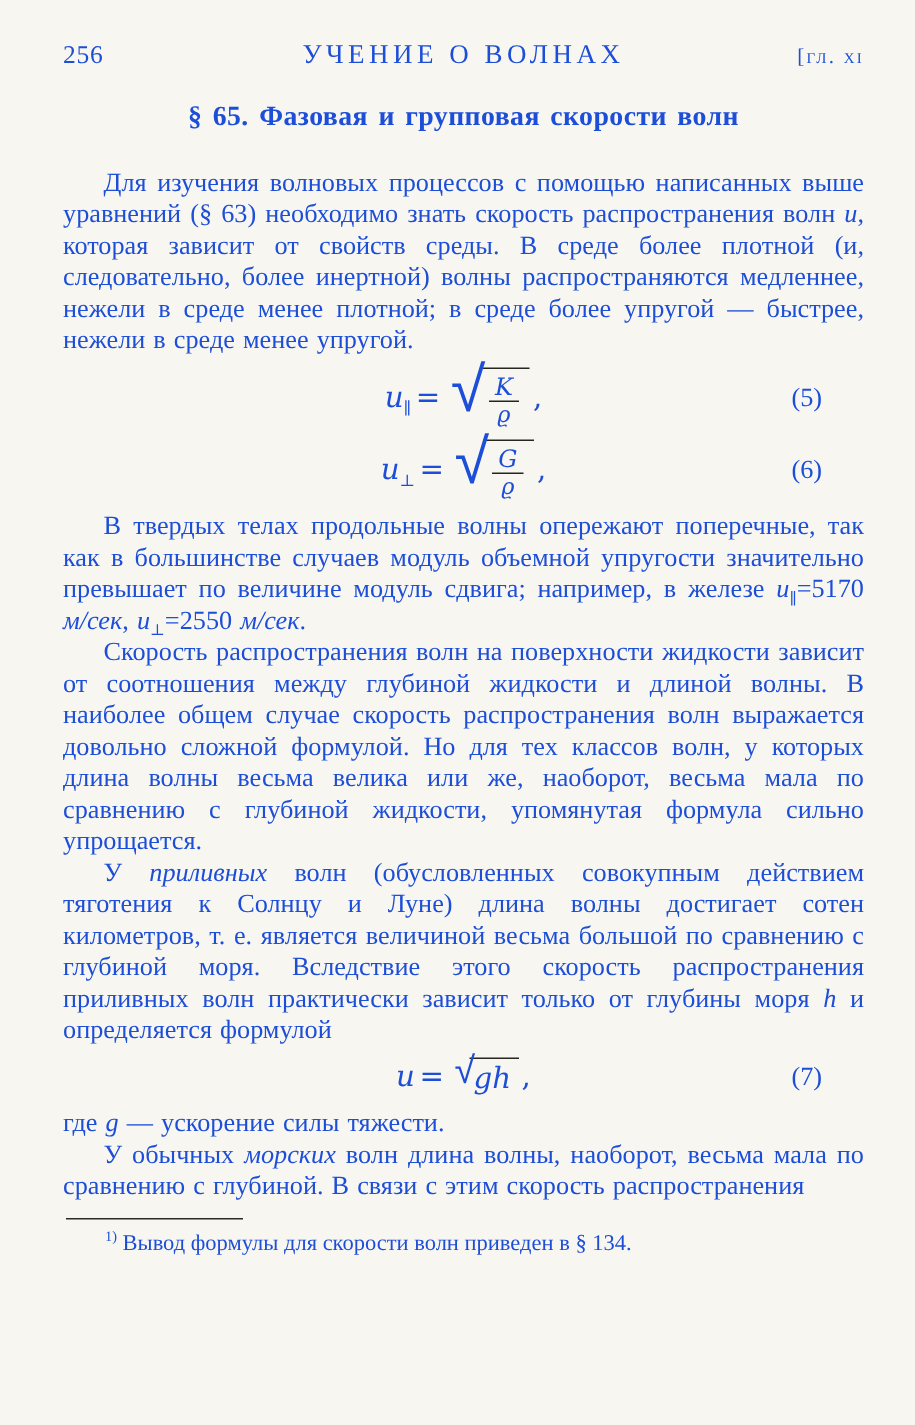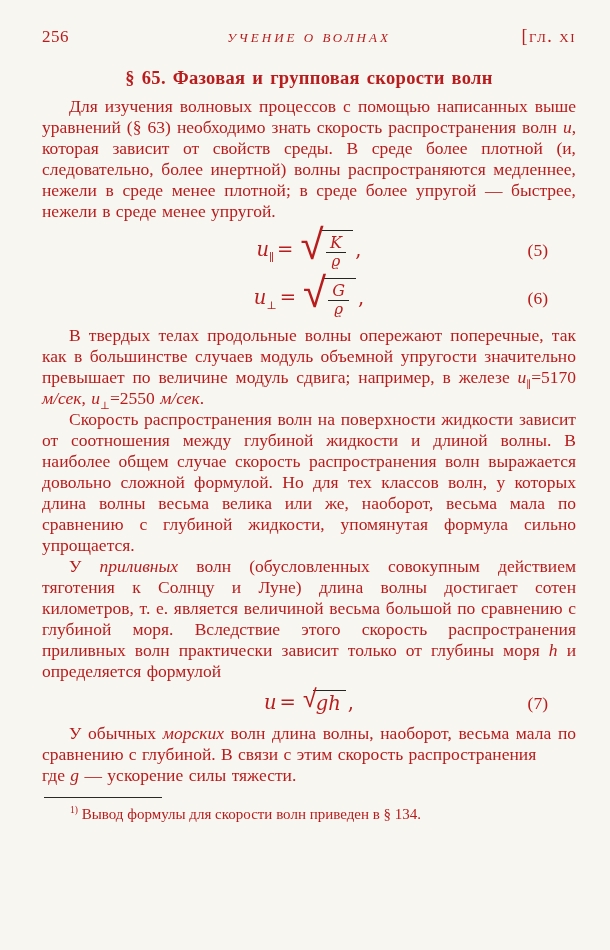--- a/index.html
+++ b/index.html
@@ -14,26 +14,26 @@
     color:#1e1d1a;
     padding:26px 34px 0 42px;
     overflow:hidden;
   }
   
   .page-header{
     display:grid;grid-template-columns:1fr auto 1fr;align-items:baseline;
     font-size:15px;
   }
   .page-number{font-size:17px;letter-spacing:0.5px;}
-  .running-title{text-align:center;font-size:13px;letter-spacing:3px;white-space:nowrap;font-style:italic;}
-  .chapter-ref{text-align:right;font-size:18px;letter-spacing:1.5px;font-variant:small-caps;}
+  .running-title{text-align:center;font-size:18px;letter-spacing:3px;white-space:nowrap;}
+  .chapter-ref{text-align:right;font-size:14px;letter-spacing:1.5px;font-variant:small-caps;}
   
   .section-heading{
     text-align:center;font-size:18.5px;font-weight:bold;
-    margin:21px 0 7px 0;letter-spacing:0.3px;word-spacing:2px;
+    margin:21px 0 22px 0;letter-spacing:0.3px;word-spacing:2px;
   }
   
   .para{
     margin:0;font-size:17.5px;line-height:21px;
     text-align:justify;word-spacing:1px;
   }
   .para.indent{text-indent:27px;}
   .it{font-style:italic;}
   .para sup{font-size:11px;line-height:0;}
   .para sub{font-size:10.5px;line-height:0;font-style:normal;}
@@ -77,21 +77,21 @@
     margin:11px 0 7px 2px;
   }
   .footnote-text{
     margin:0;font-size:15px;line-height:18px;text-indent:28px;text-align:justify;
   }
   .footnote-text sup{font-size:9.5px;line-height:0;}
 </style>
 </head>
 <body>
 
-<div class="page" style="background: rgb(247, 246, 241); color: #b91c1c;">
+<div class="page" style="background: rgb(247, 246, 241); color: #1d4ed8;">
   <div class="page-header">
     <span class="page-number">256</span>
     <span class="running-title">УЧЕНИЕ О ВОЛНАХ</span>
     <span class="chapter-ref">[гл. xi</span>
   </div>
 
   <h2 class="section-heading">§ 65. Фазовая и групповая скорости волн</h2>
 
   <div id="body-content">
       <p class="para indent"><span>Для изучения волновых процессов с помощью написанных выше уравнений (§ 63) необходимо знать скорость распространения волн </span><span class="it">u</span><span>, которая зависит от свойств среды. В среде более плотной (и, следовательно, более инертной) волны распространяются медленнее, нежели в среде менее плотной; в среде более упругой — быстрее, нежели в среде менее упругой.</span></p>
@@ -136,18 +136,18 @@
           <span class="sqrt small">
             <span class="sqrt-sign">√</span>
             <span class="radicand">
               <span class="it">gh</span>
             </span>
           </span>
           <span class="ftrail">,</span>
         </span>
         <span class="eq-number">(7)</span>
       </div>
+      <p class="para"><span>где </span><span class="it">g</span><span> — ускорение силы тяжести.</span></p>
       <p class="para indent"><span>У обычных </span><span class="it">морских</span><span> волн длина волны, наоборот, весьма мала по сравнению с глубиной. В связи с этим скорость распространения</span></p>
-      <p class="para"><span>где </span><span class="it">g</span><span> — ускорение силы тяжести.</span></p>
       <hr class="footnote-rule">
       <p class="footnote-text"><sup>1)</sup><span> Вывод формулы для скорости волн приведен в § 134.</span></p>
     </div>
 </div>
 
 </body></html>

